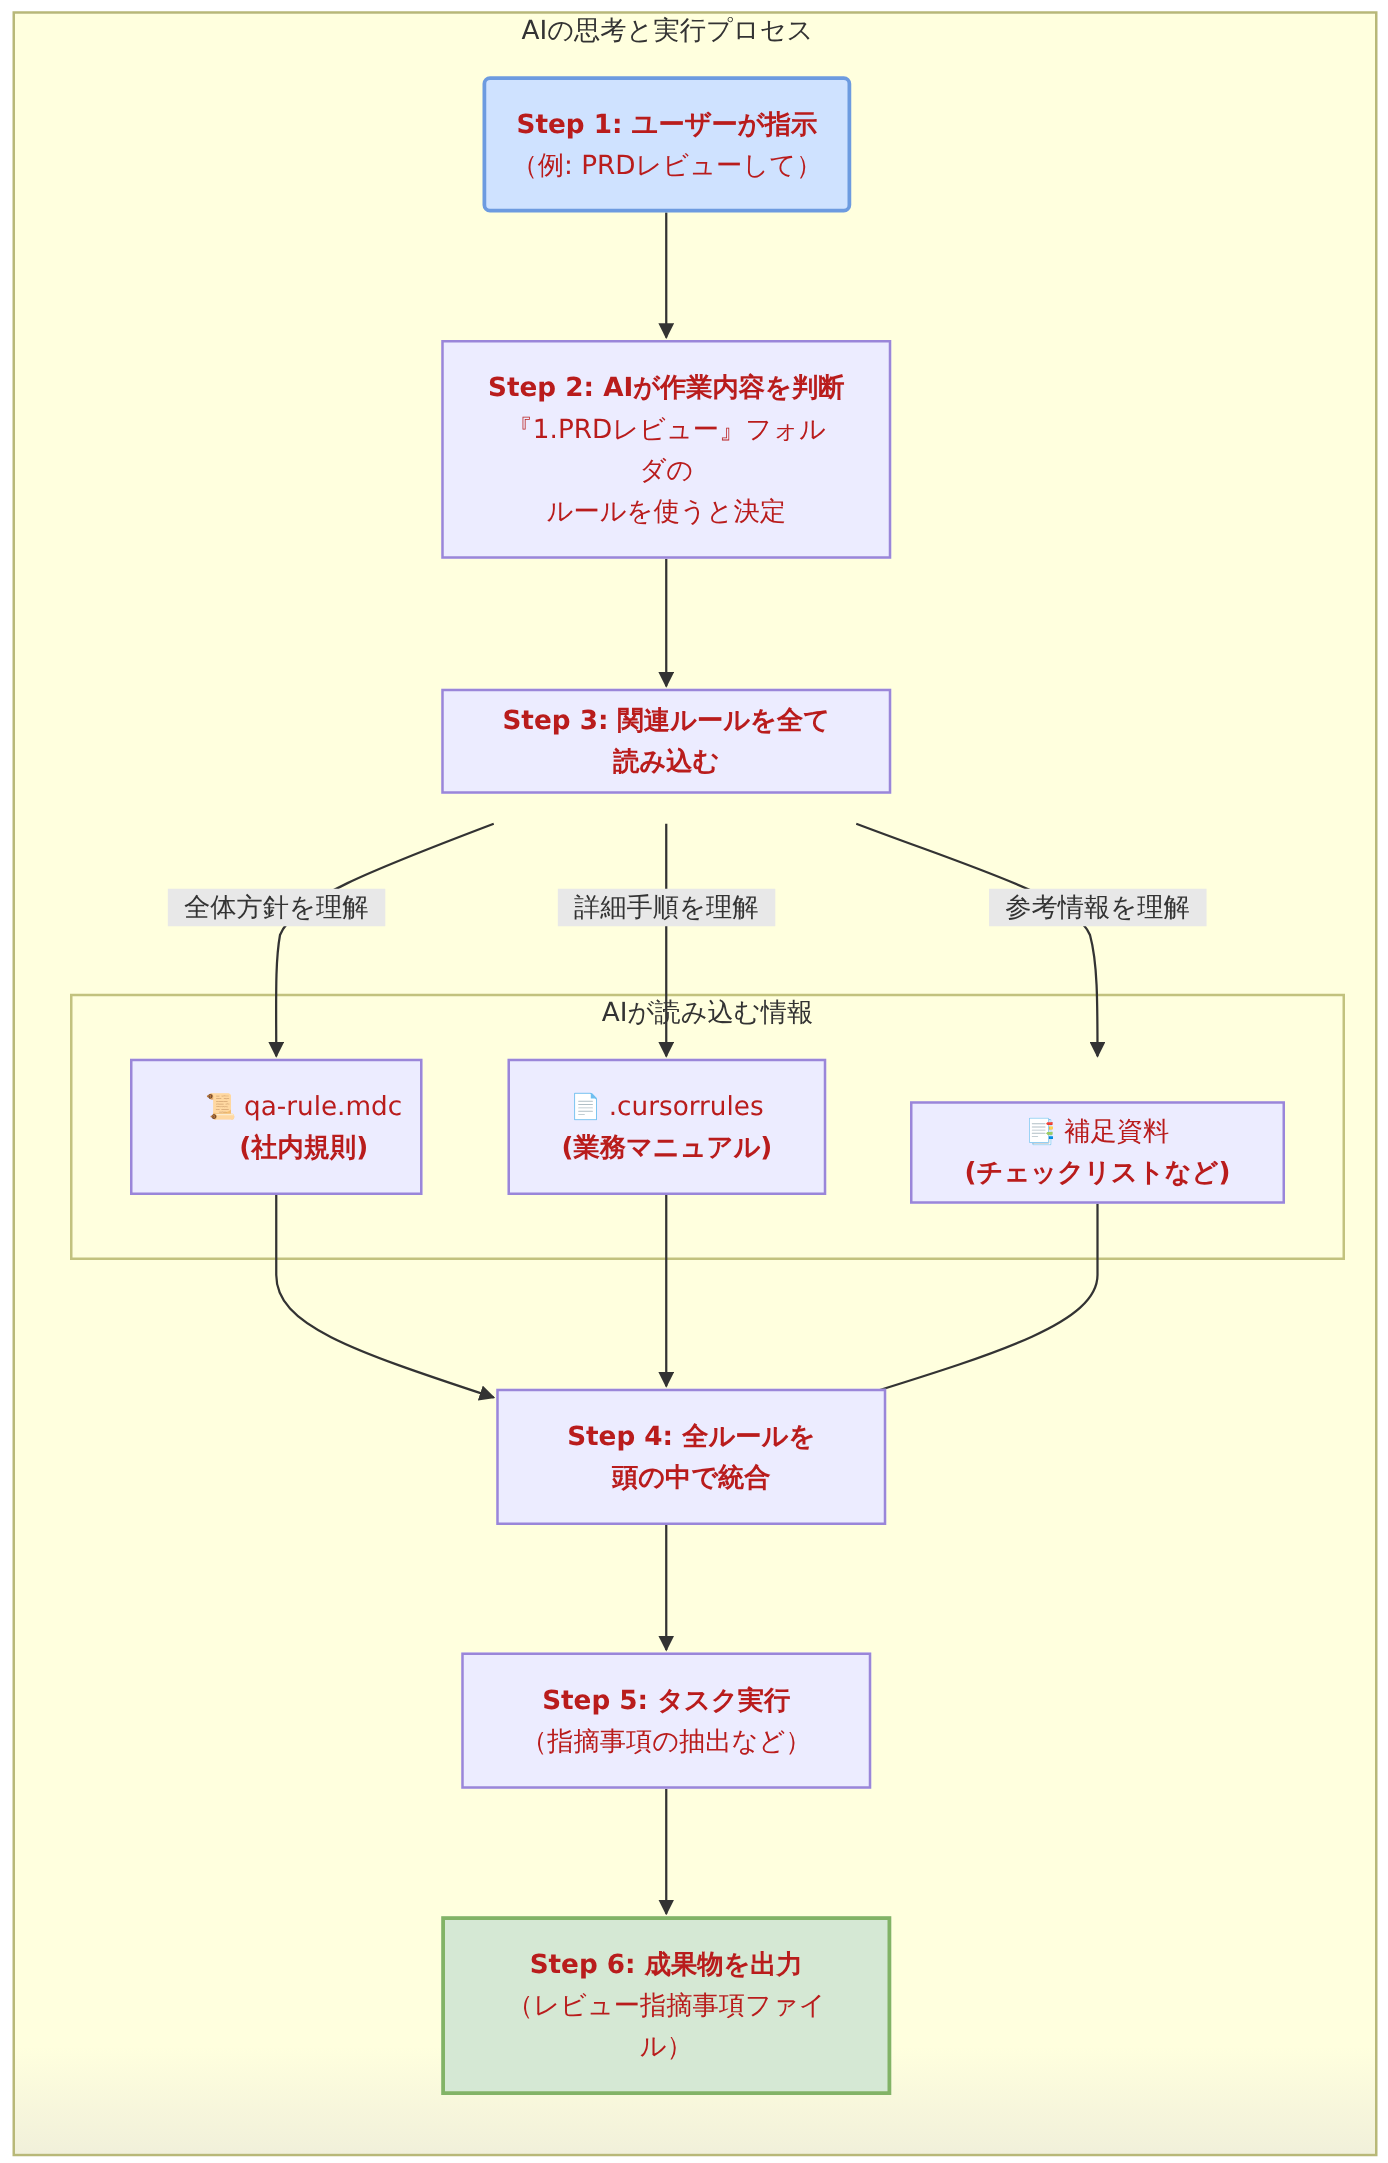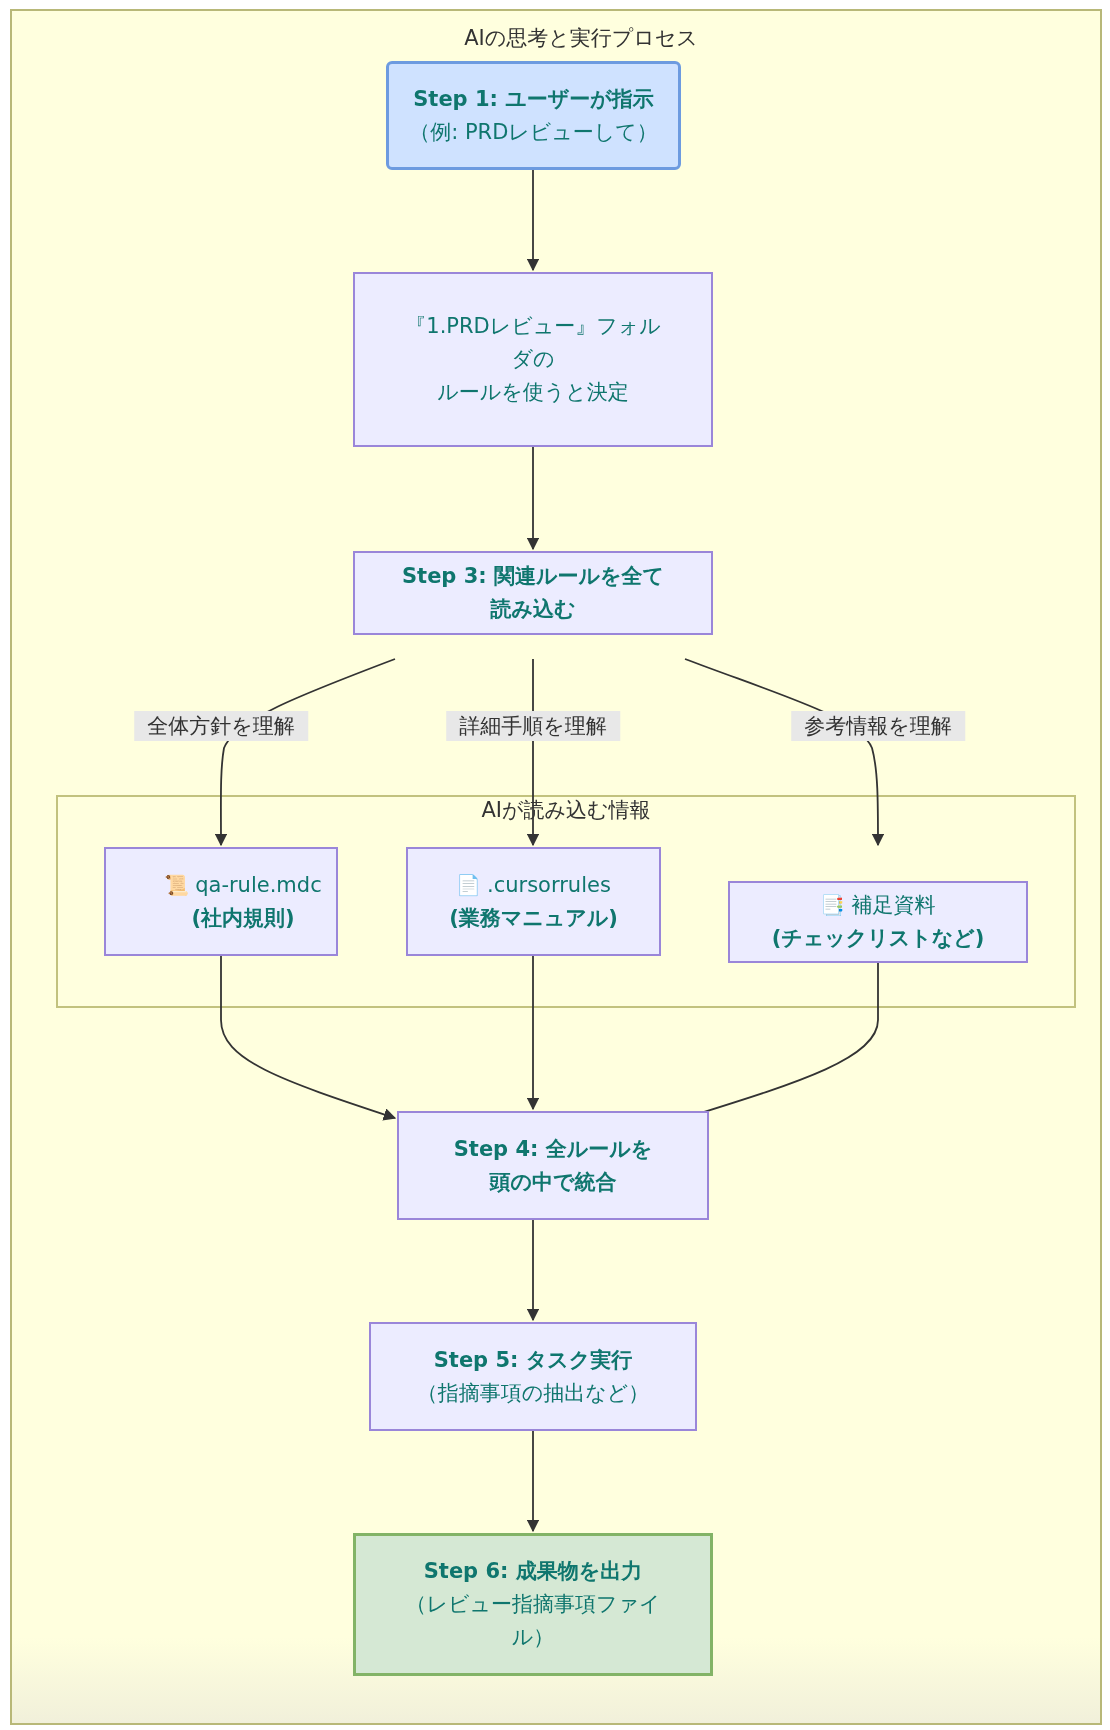--- a/index.html
+++ b/index.html
@@ -21,36 +21,36 @@
   .cluster-title {
     position: absolute; font-size: 21px; color: #333; white-space: nowrap;
     transform: translateX(-50%);
   }
   svg.edges { position: absolute; left: 0; top: 0; width: 1110px; height: 1730px; overflow: visible; }
   .edge { fill: none; stroke: #333333; stroke-width: 1.8; }
   .node {
     position: absolute; box-sizing: border-box;
     background: #ececff; border: 2px solid #9a86d9;
     display: flex; flex-direction: column; align-items: center; justify-content: center;
-    text-align: center; font-size: 21px; line-height: 33px; color: #0f766e;
+    text-align: center; font-size: 21px; line-height: 33px; color: #b91c1c;
   }
   .node .b { font-weight: bold; }
   .node.start { background: #cfe2ff; border: 3px solid #6d9be0; border-radius: 6px; }
   .node.done { background: #d5e8d4; border: 3px solid #82b366; }
   .edge-label {
     position: absolute; font-size: 21px; background: #e8e8e8; color: #333;
     padding: 0 13px; line-height: 30px; white-space: nowrap; transform: translateX(-50%);
   }
   .emoji { font-size: 20px; margin-right: 6px; }
 </style>
 </head>
 <body>
 
 <div class="outer-cluster"></div>
-<div class="cluster-title" style="left:581px; top:10px;margin-top:14px;">AIの思考と実行プロセス</div>
+<div class="cluster-title" style="left:534px; top:10px;">AIの思考と実行プロセス</div>
 
 <div class="inner-cluster"></div>
 <div class="cluster-title" style="left:566px; top:796px;">AIが読み込む情報</div>
 
 <svg class="edges" xmlns="http://www.w3.org/2000/svg">
   <defs>
     <marker id="arrow" viewBox="0 0 10 10" refX="9" refY="5" markerWidth="7" markerHeight="7" orient="auto-start-reverse">
       <path d="M0,0 L10,5 L0,10 z" fill="#333333"></path>
     </marker>
   </defs>
@@ -69,20 +69,21 @@
 <div class="edge-label" style="left:221px; top:711px;">全体方針を理解</div>
 <div class="edge-label" style="left:533px; top:711px;">詳細手順を理解</div>
 <div class="edge-label" style="left:878px; top:711px;">参考情報を理解</div>
 
 <div class="node start" style="left:386px; top:61px; width:295px; height:109px;">
   <div class="b">Step 1: ユーザーが指示</div>
   <div>（例: PRDレビューして）</div>
 </div>
 
 <div class="node" style="left:353px; top:272px; width:360px; height:175px;">
+  <div class="b">Step 2: AIが作業内容を判断</div>
   <div>『1.PRDレビュー』フォル</div>
   <div>ダの</div>
   <div>ルールを使うと決定</div>
 </div>
 
 <div class="node" style="left:353px; top:551px; width:360px; height:84px;">
   <div class="b">Step 3: 関連ルールを全て</div>
   <div class="b">読み込む</div>
 </div>
 

